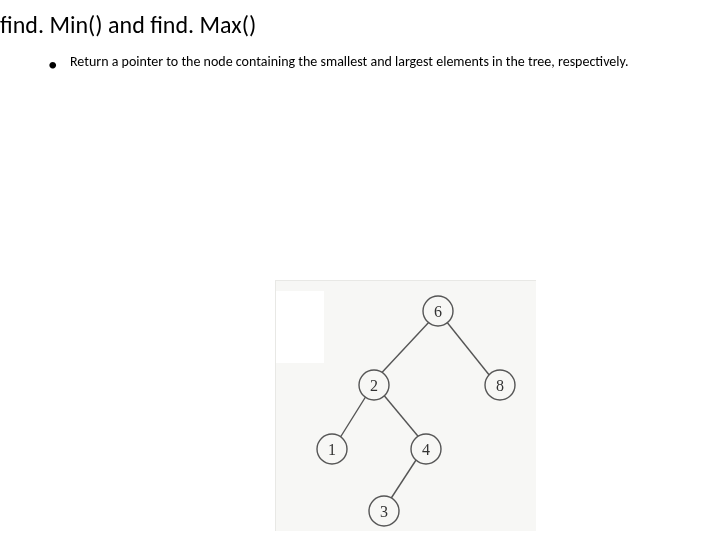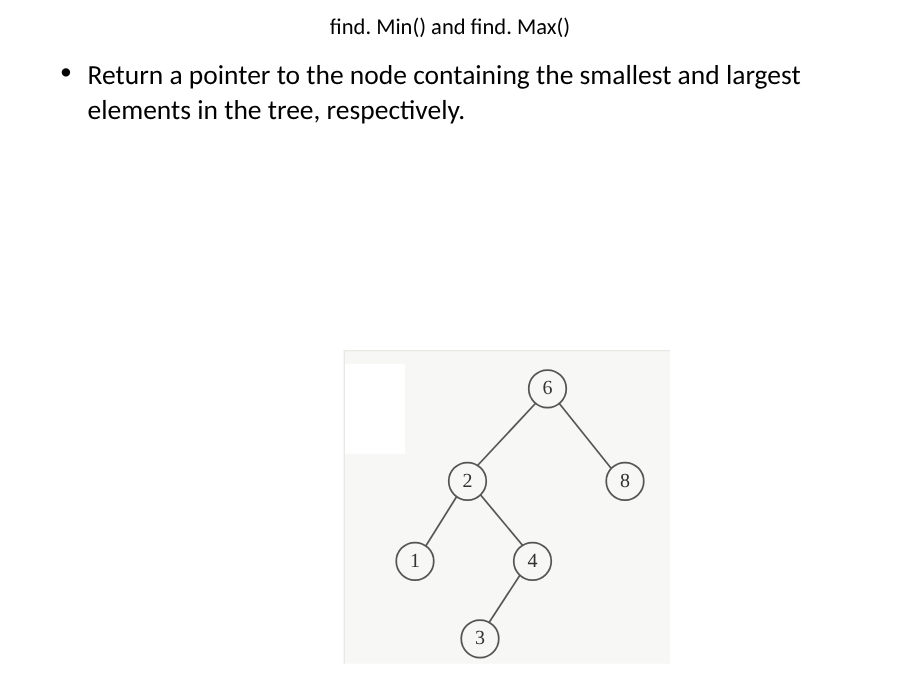--- a/index.html
+++ b/index.html
@@ -7,37 +7,37 @@
     padding: 0;
     width: 720px;
     height: 540px;
     background: #ffffff;
     font-family: Calibri, Arial, sans-serif;
     color: #000;
     position: relative;
     overflow: hidden;
   }
   .title {
-    text-align: center;
-    font-size: 18px;
+    text-align: left;
+    font-size: 24px;
     margin-top: 10px;
     margin-bottom: 14px;
   }
   .content {
     padding: 0 42px 0 42px;
   }
   ul.bullets {
     list-style: none;
     padding: 0;
     margin: 0;
   }
   ul.bullets > li {
     position: relative;
     padding-left: 28px;
-    font-size: 22px;
+    font-size: 14px;
     line-height: 1.25;
     margin-bottom: 2px;
   }
   ul.bullets > li::before {
     content: "•";
     position: absolute;
     left: 6px;
     top: 0;
     font-size: 19px;
   }

